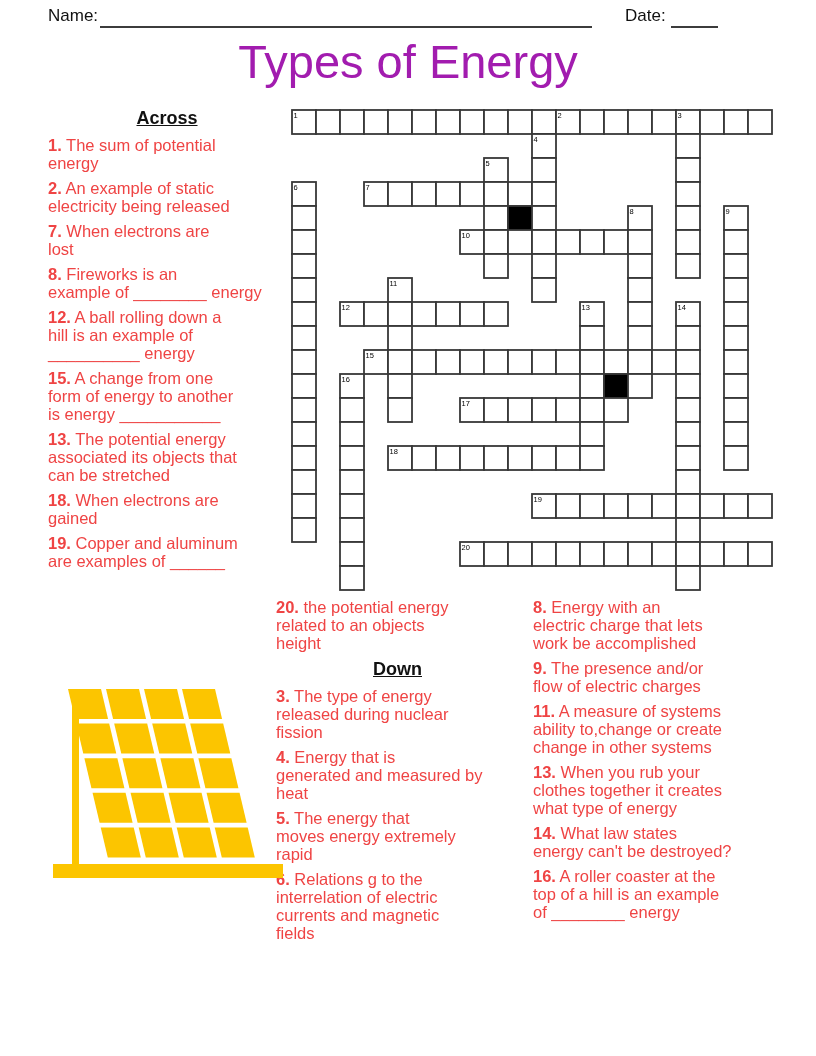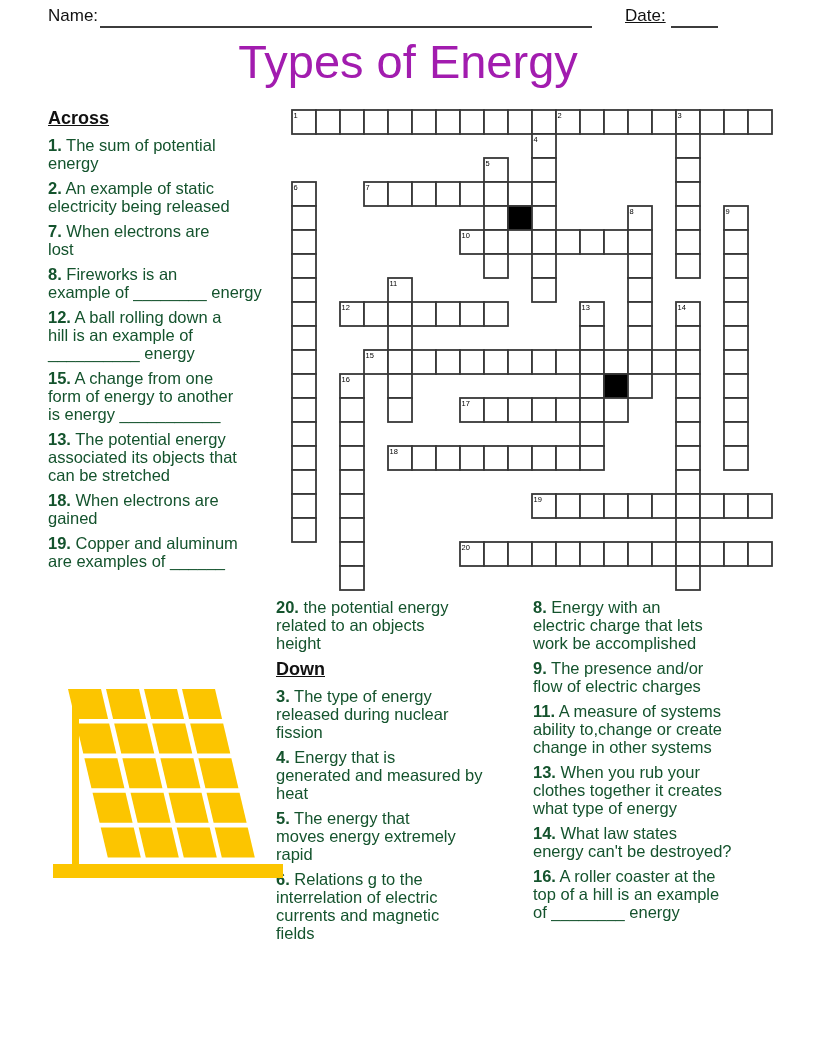--- a/index.html
+++ b/index.html
@@ -2,31 +2,31 @@
 <html style="--panel-color: #FCC500;"><head>
 <meta charset="utf-8">
 <style>
   html,body{margin:0;padding:0;background:#fff;}
   #page{position:relative;width:816px;height:1056px;background:#ffffff;overflow:hidden;
         font-family:"Liberation Sans",sans-serif;color:#1c1c1c;border-radius:26px;}
   .hdr-label{position:absolute;top:6px;font-size:17px;color:#111;}
   .fill-line{position:absolute;top:26px;border-top:2px solid #3c3c3c;height:0;}
   #name-label{left:48px;}
   #name-line{left:100px;width:492px;}
-  #date-label{left:625px;text-decoration:underline;}
+  #date-label{left:625px;}
   #date-line{left:671px;width:47px;}
   #title{position:absolute;left:0;right:0;top:34px;text-align:center;
          font-size:47px;line-height:56px;color:#a21caf;letter-spacing:0px;}
   .clue-col{position:absolute;}
   #across-col{left:48px;top:108px;width:238px;}
   #middle-col{left:276px;top:598px;width:243px;}
   #right-col{left:533px;top:598px;width:250px;}
   .clue-heading{font-size:18px;font-weight:bold;text-decoration:underline;
-                margin:0 0 7px 0;line-height:21px;color:#111;}
-  p.clue{font-size:16.5px;line-height:18px;margin:0 0 7px 0;white-space:pre-line;color:#14532d;}
+                margin:0 0 7px 0;line-height:21px;color:#111;text-align:center;}
+  p.clue{font-size:16.5px;line-height:18px;margin:0 0 7px 0;white-space:pre-line;color:#ef4444;}
   p.clue b{font-weight:bold;}
   #grid-wrap{position:absolute;left:290px;top:108px;}
   #panel-wrap{position:absolute;left:48px;top:683px;}
   .panel-fill{fill:var(--panel-color,#FCC500);}
   .grid-cell{fill:#ffffff;stroke:#383838;stroke-width:1.8;}
   .grid-cell.black{fill:#000000;}
   .grid-num{font-family:"Liberation Sans",sans-serif;font-size:7.5px;fill:#000;}
 </style>
 </head>
 <body>

